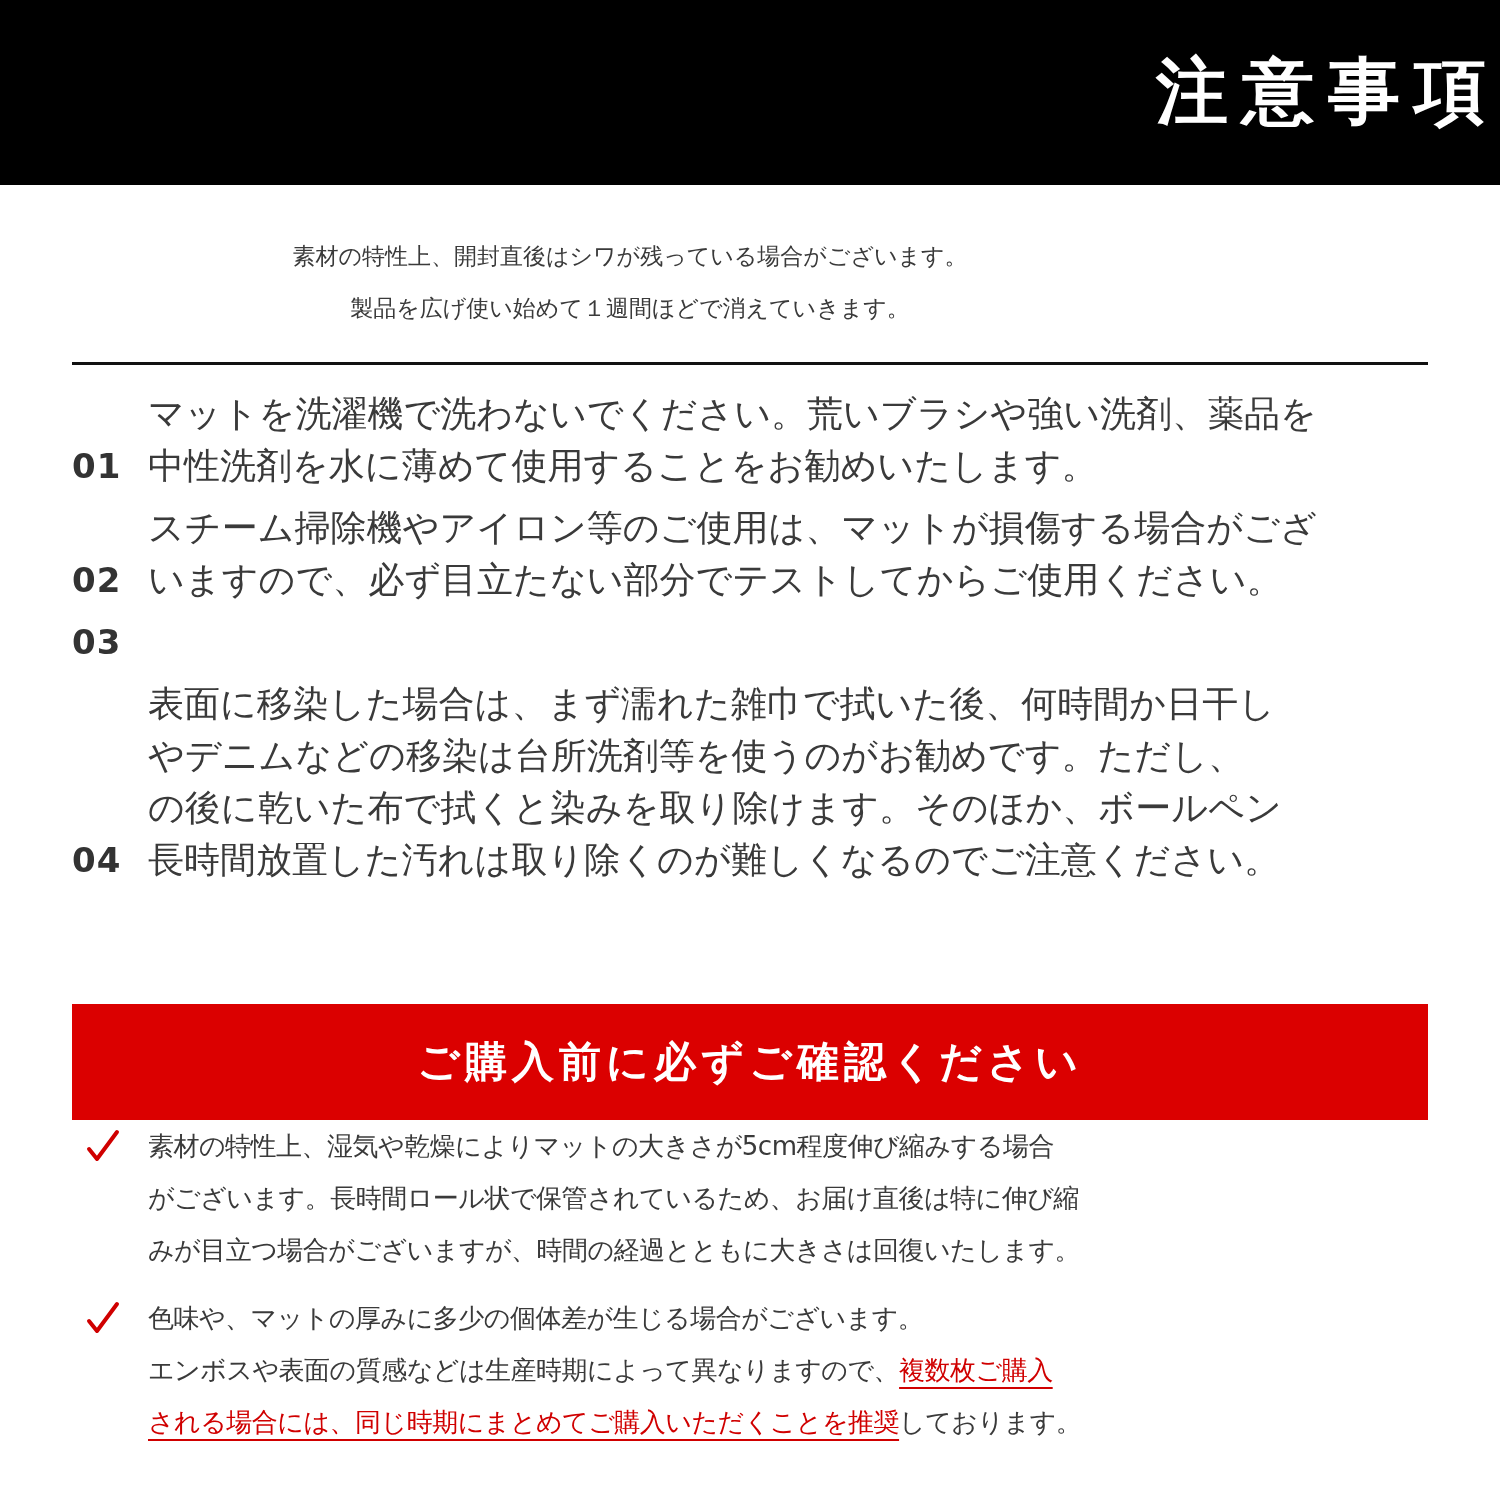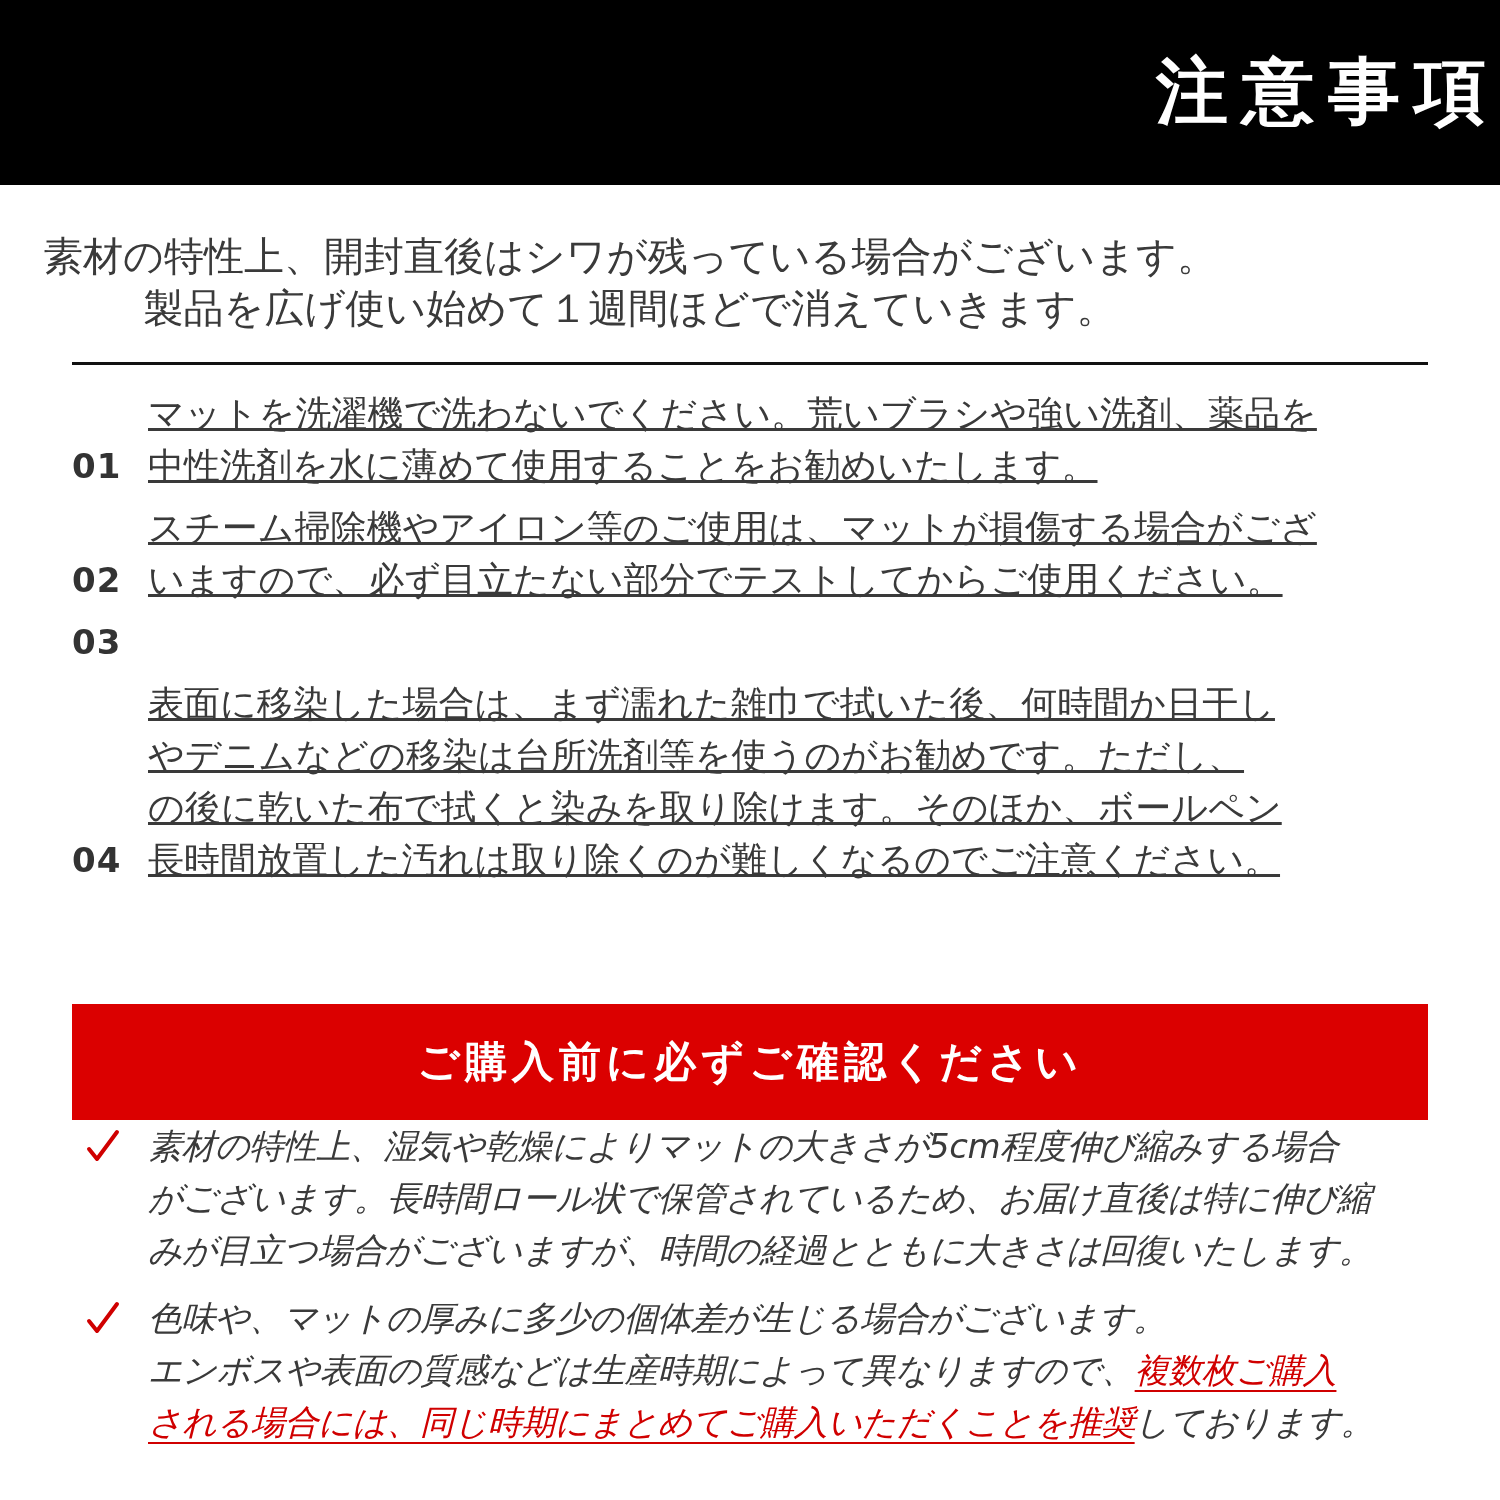--- a/index.html
+++ b/index.html
@@ -30,21 +30,21 @@
       font-size: 72px;
       font-weight: bold;
       letter-spacing: 14px;
       margin-top: -2px;
     }
     .intro {
       position: absolute;
       left: 0; top: 230px;
       width: 1260px;
       text-align: center;
-      font-size: 40px;
+      font-size: 23px;
       line-height: 52px;
       color: #3a3a3a;
     }
     .intro div { white-space: nowrap; }
     .divider {
       position: absolute;
       left: 72px; top: 362px;
       width: 1356px;
       height: 3px;
       background: #111111;
@@ -66,21 +66,21 @@
       font-weight: bold;
       color: #333333;
       line-height: 52px;
       letter-spacing: 1px;
     }
     .note-lines {
       font-size: 36px;
       line-height: 52px;
       color: #3a3a3a;
     }
-    .note-lines div { white-space: nowrap; text-decoration: underline; }
+    .note-lines div { white-space: nowrap; }
     .red-banner {
       position: absolute;
       left: 72px; top: 1004px;
       width: 1356px;
       height: 116px;
       background: #db0000;
       display: flex;
       align-items: center;
       justify-content: center;
     }
@@ -103,25 +103,24 @@
     .check-icon {
       width: 76px;
       flex: 0 0 76px;
       height: 52px;
       display: flex;
       align-items: center;
       padding-left: 14px;
       box-sizing: border-box;
     }
     .check-lines {
-      font-size: 34px;
+      font-size: 26px;
       line-height: 52px;
       color: #3a3a3a;
       letter-spacing: -0.5px;
-      font-style: italic;
     }
     .check-lines div { white-space: nowrap; }
     .emph {
       color: #d00000;
       text-decoration: underline;
       text-decoration-color: #d00000;
       text-underline-offset: 8px;
       text-decoration-thickness: 2px;
     }
   </style>

